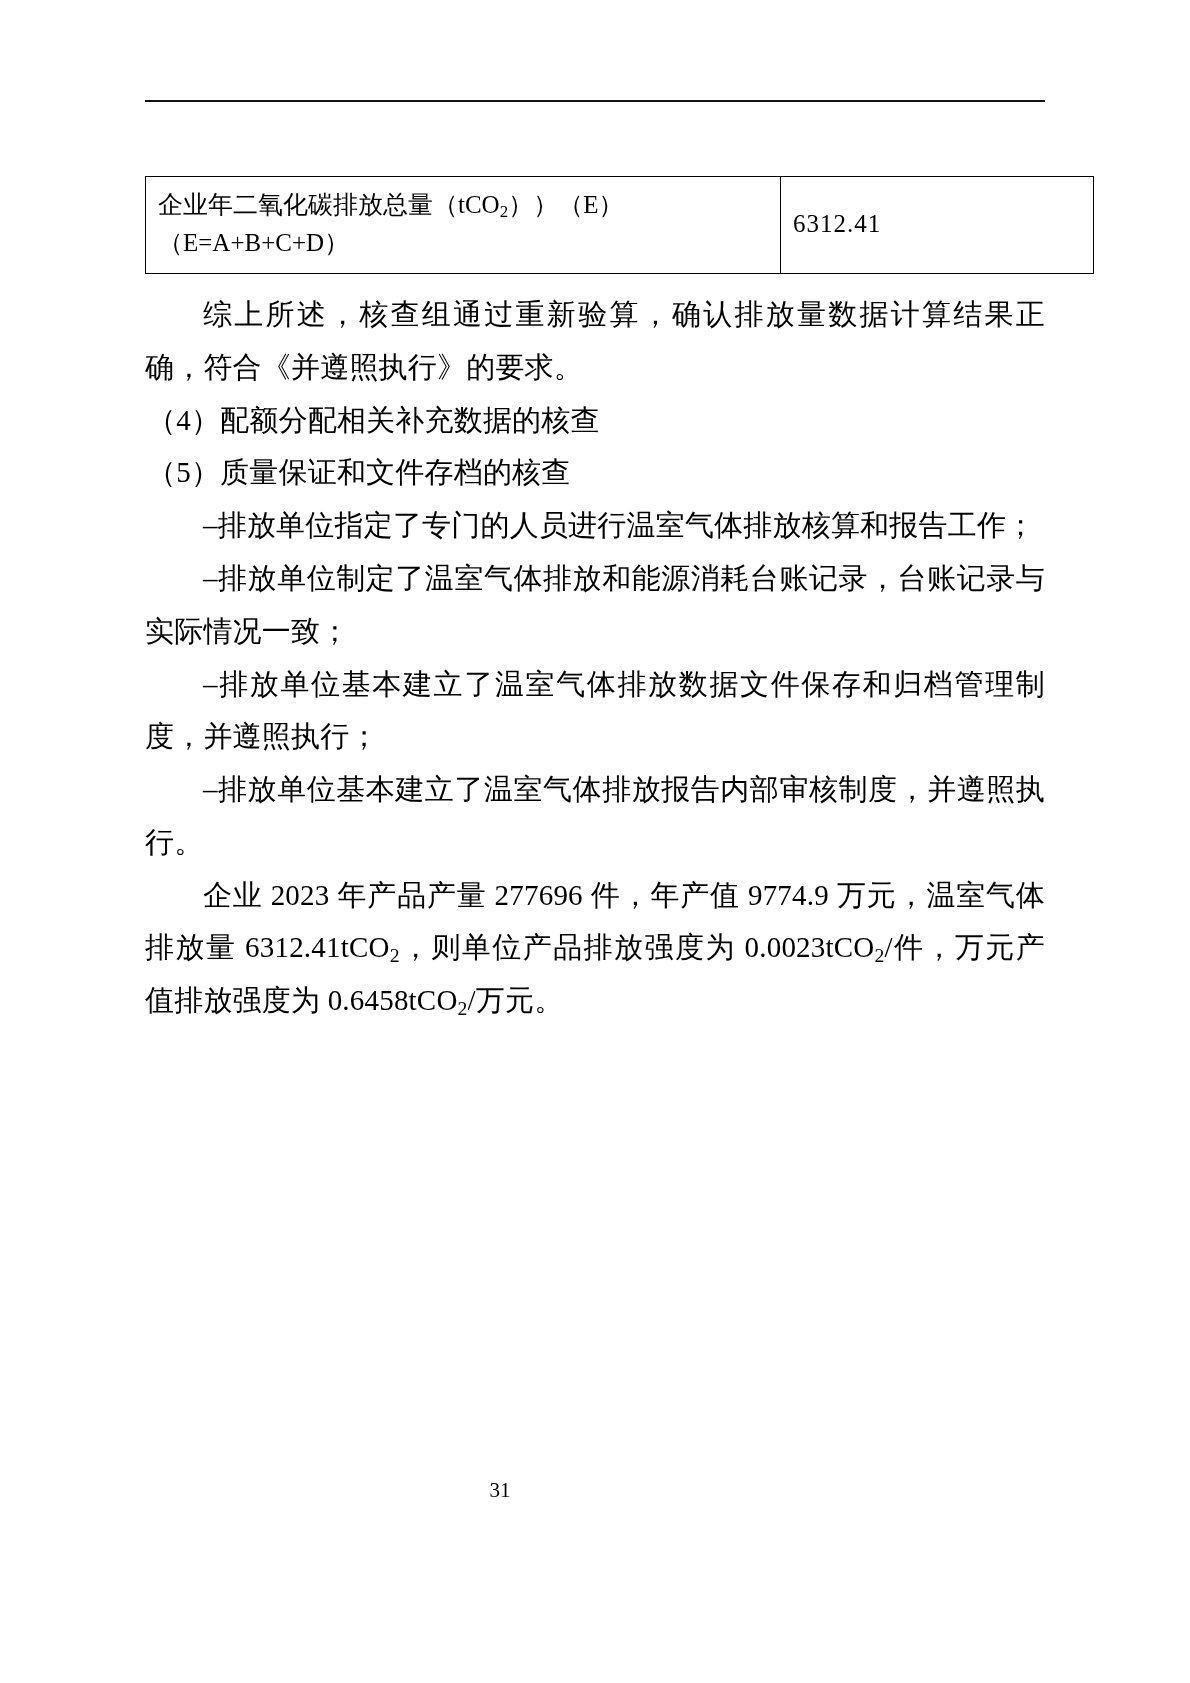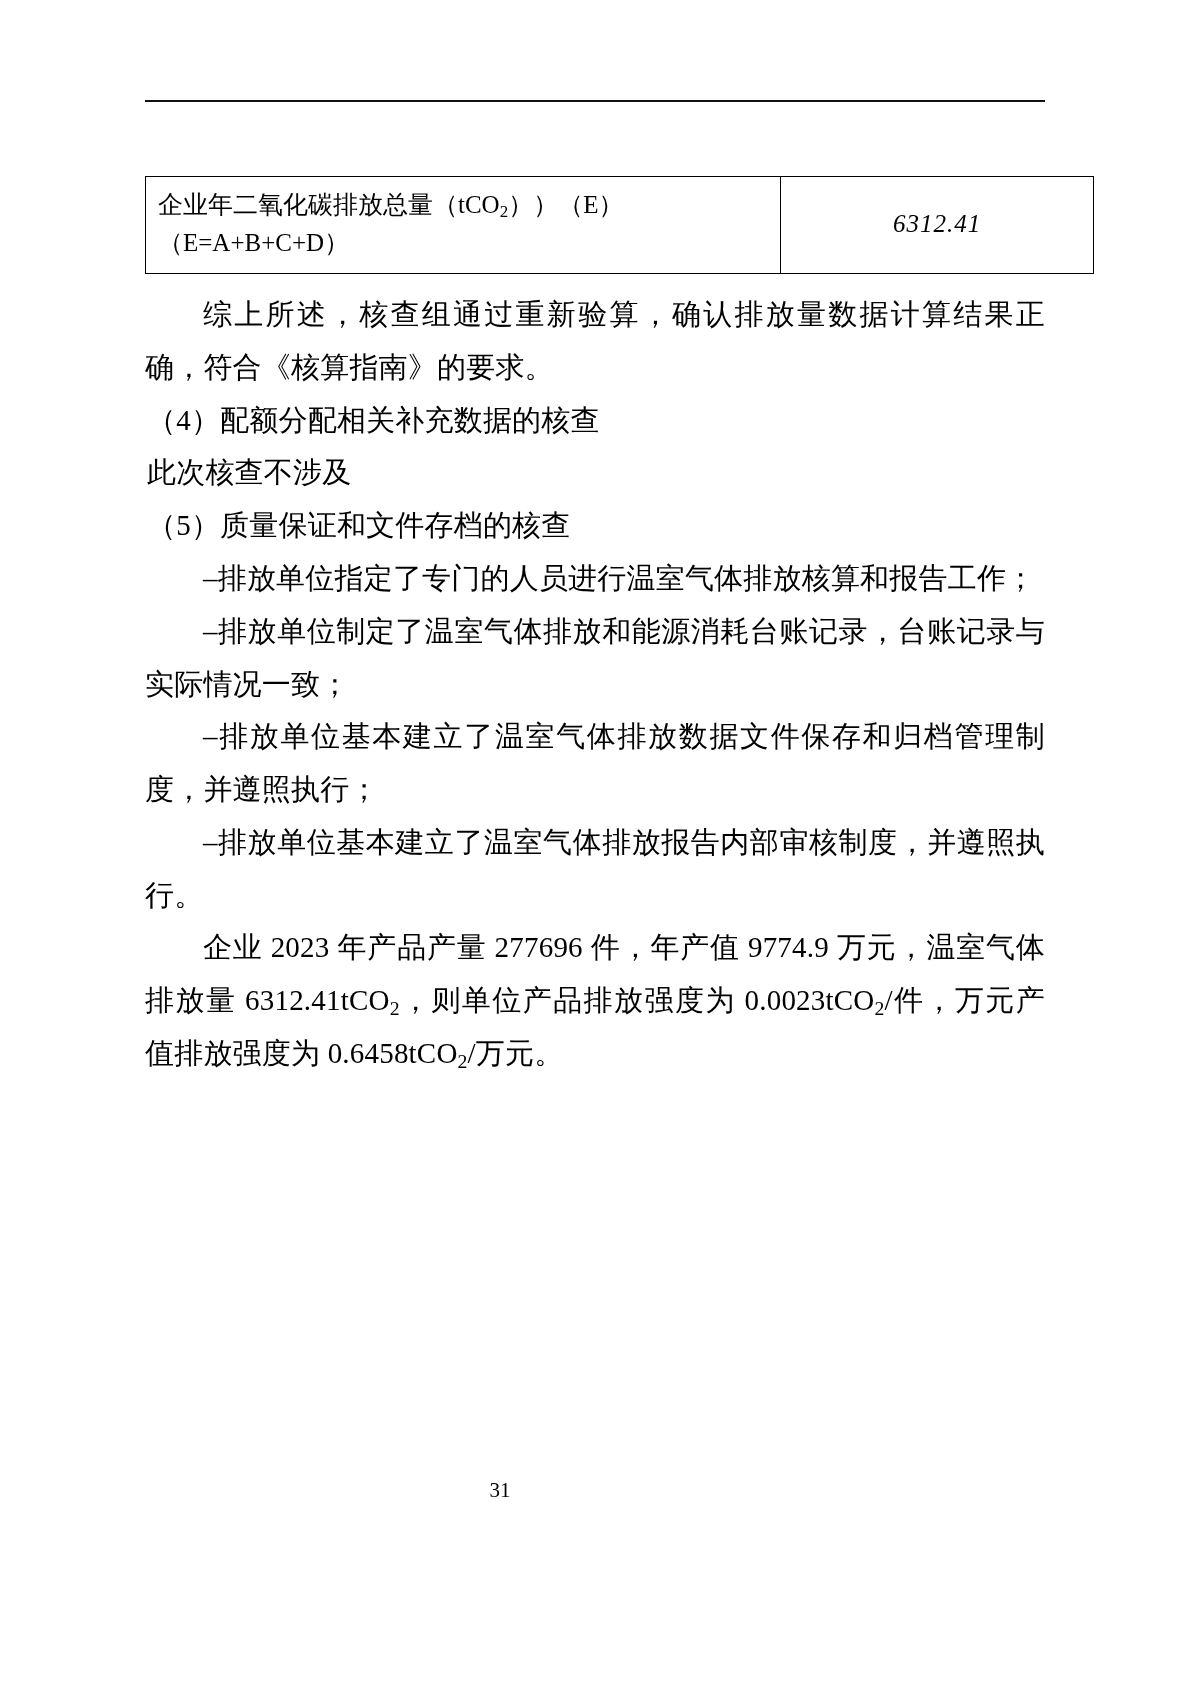--- a/index.html
+++ b/index.html
@@ -42,24 +42,22 @@
     padding: 10px 12px 12px 12px;
     font-size: 25px;
     line-height: 1.45;
     font-family: "Liberation Serif", serif;
     vertical-align: middle;
   }
   td.label-cell {
     width: 610px;
   }
   td.value-cell {
-    text-align: center;
     width: 288px;
     letter-spacing: 1px;
-    font-style: italic;
   }
   .label-line-1, .label-line-2 {
     white-space: nowrap;
   }
   sub {
     font-size: 0.68em;
     vertical-align: -0.25em;
   }
   p.body-par {
     font-size: 29px;
@@ -106,23 +104,22 @@
         <td class="label-cell">
           <div class="label-line-1"><span>企业年二氧化碳排放总量（tCO</span><sub>2</sub><span>））（E）</span></div>
           <div class="label-line-2">（E=A+B+C+D）</div>
         </td>
         <td class="value-cell">6312.41</td>
       </tr>
     </tbody>
       </table>
 
     <div class="paras">
-      <p class="body-par indent2">综上所述，核查组通过重新验算，确认排放量数据计算结果正确，符合《核算指南》的要求。</p>
+      <p class="body-par indent2">综上所述，核查组通过重新验算，确认排放量数据计算结果正确，符合《并遵照执行》的要求。</p>
       <p class="body-par indent1">（4）配额分配相关补充数据的核查</p>
-      <p class="body-par indent1">此次核查不涉及</p>
       <p class="body-par indent1">（5）质量保证和文件存档的核查</p>
       <p class="body-par indent2">–排放单位指定了专门的人员进行温室气体排放核算和报告工作；</p>
       <p class="body-par indent2">–排放单位制定了温室气体排放和能源消耗台账记录，台账记录与实际情况一致；</p>
       <p class="body-par indent2">–排放单位基本建立了温室气体排放数据文件保存和归档管理制度，并遵照执行；</p>
       <p class="body-par indent2">–排放单位基本建立了温室气体排放报告内部审核制度，并遵照执行。</p>
       <p class="body-par indent2"><span>企业 2023 年产品产量 277696 件，年产值 9774.9 万元，温室气体排放量 6312.41tCO</span><sub>2</sub><span>，则单位产品排放强度为 0.0023tCO</span><sub>2</sub><span>/件，万元产值排放强度为 0.6458tCO</span><sub>2</sub><span>/万元。</span></p>
     </div>
 
   </div>
 

